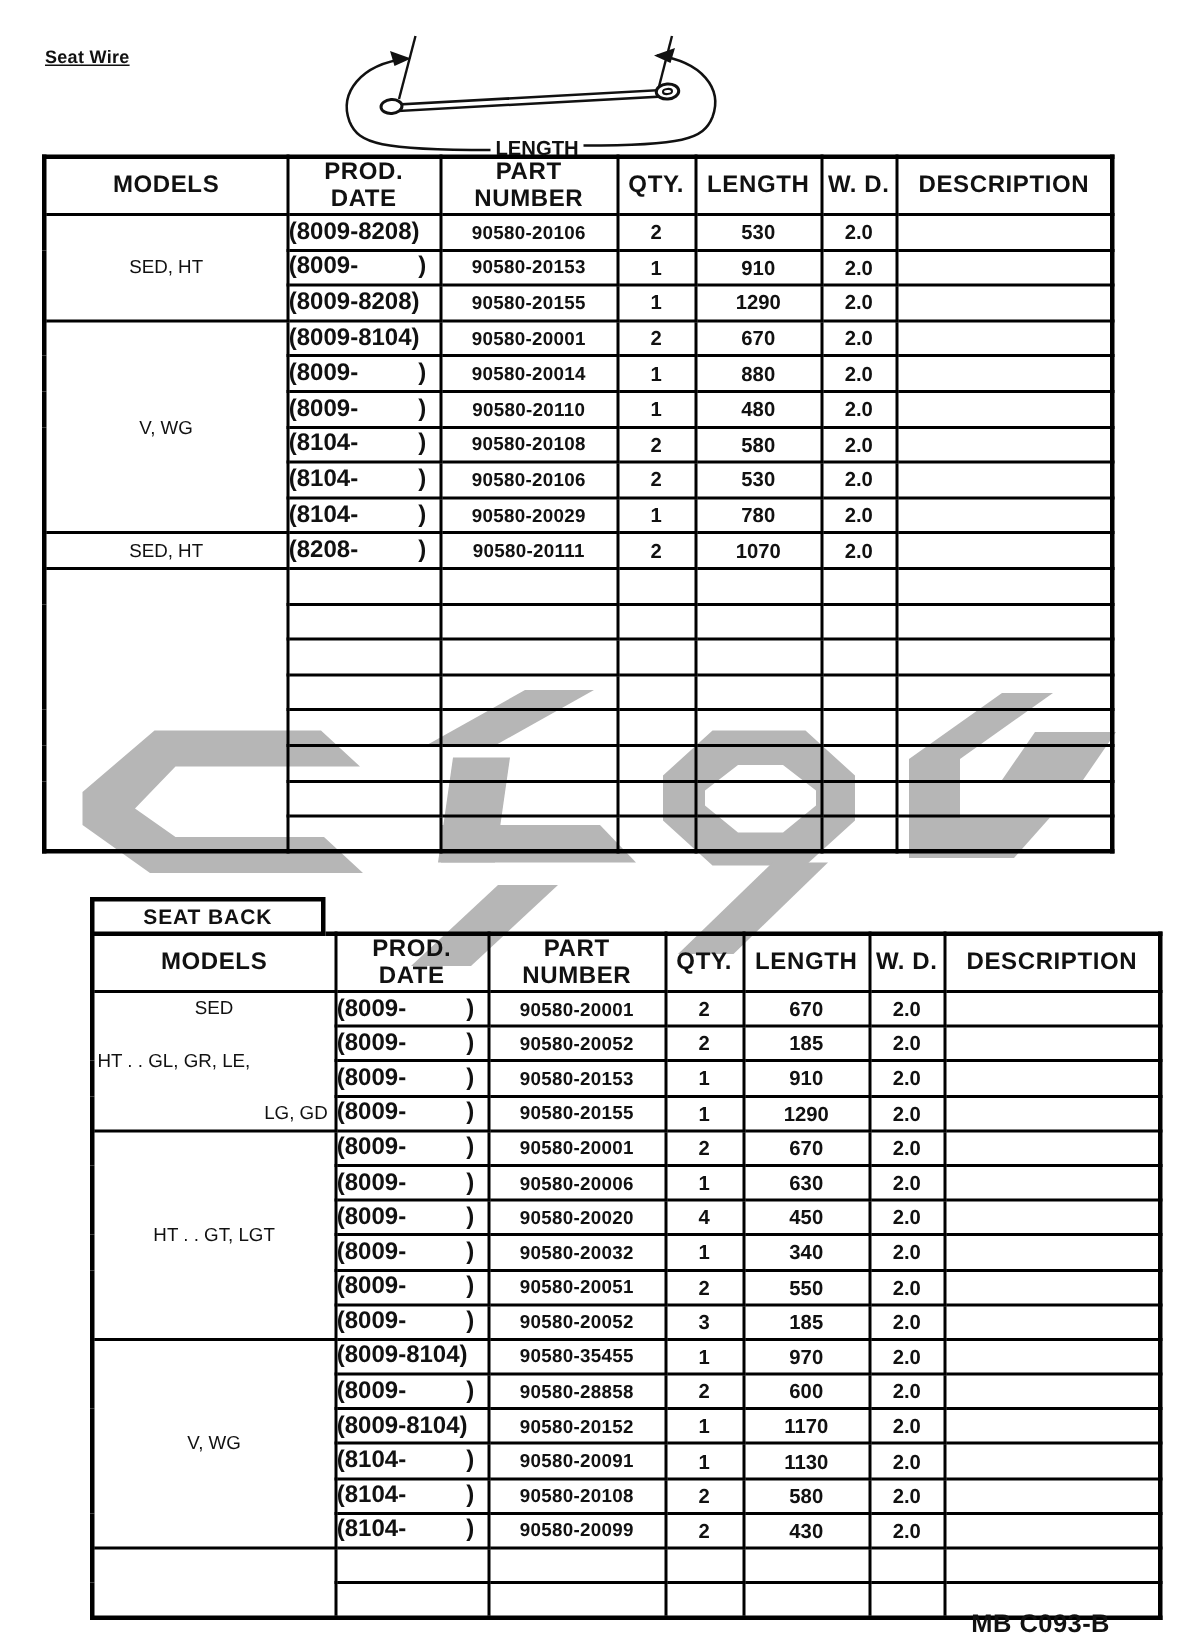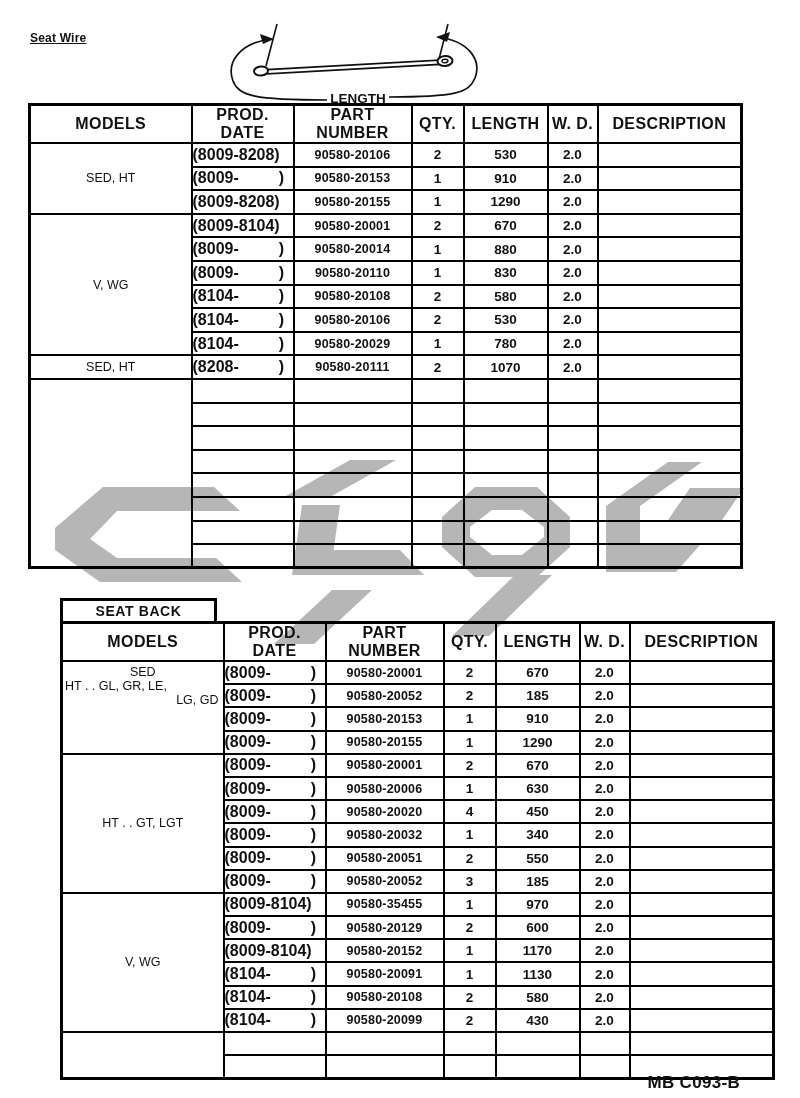--- a/index.html
+++ b/index.html
@@ -33,21 +33,21 @@
     border:2px solid #000; padding:0; overflow:hidden;
   }
   table.parts th {
     height:23px; font-size:16px; font-weight:bold; letter-spacing:0.4px;
     background:transparent;
   }
   #t1 tbody tr { height:23.6px; }
   #t2 tbody tr { height:23.2px; }
   td.model { text-align:center; font-size:12.5px; font-weight:normal; vertical-align:middle; }
   td.model .mwrap {
-    display:flex; flex-direction:column; 
+    display:flex; flex-direction:column; justify-content:space-between;
     height:84px; padding:3px 0;
   }
   td.model .ml-center { text-align:center; }
   td.model .ml-left   { text-align:left;  padding-left:2px; }
   td.model .ml-right  { text-align:right; padding-right:4px; }
   td.c-date {
     text-align:left; padding-left:2px; white-space:pre;
     font-size:16px; font-weight:bold;
   }
   td.c-part { text-align:center; font-size:12.5px; font-weight:bold; letter-spacing:0.2px;margin-top:44px; }
@@ -170,21 +170,21 @@
             <td class="c-part">90580-20014</td>
             <td class="c-qty">1</td>
             <td class="c-length">880</td>
             <td class="c-wd">2.0</td>
             <td class="c-desc"></td>
           </tr>
           <tr>
             <td class="c-date">(8009-         )</td>
             <td class="c-part">90580-20110</td>
             <td class="c-qty">1</td>
-            <td class="c-length">830</td>
+            <td class="c-length">480</td>
             <td class="c-wd">2.0</td>
             <td class="c-desc"></td>
           </tr>
           <tr>
             <td class="c-date">(8104-         )</td>
             <td class="c-part">90580-20108</td>
             <td class="c-qty">2</td>
             <td class="c-length">580</td>
             <td class="c-wd">2.0</td>
             <td class="c-desc"></td>
@@ -413,21 +413,21 @@
             </td>
             <td class="c-date">(8009-8104)</td>
             <td class="c-part">90580-35455</td>
             <td class="c-qty">1</td>
             <td class="c-length">970</td>
             <td class="c-wd">2.0</td>
             <td class="c-desc"></td>
           </tr>
           <tr>
             <td class="c-date">(8009-         )</td>
-            <td class="c-part">90580-20129</td>
+            <td class="c-part">90580-28858</td>
             <td class="c-qty">2</td>
             <td class="c-length">600</td>
             <td class="c-wd">2.0</td>
             <td class="c-desc"></td>
           </tr>
           <tr>
             <td class="c-date">(8009-8104)</td>
             <td class="c-part">90580-20152</td>
             <td class="c-qty">1</td>
             <td class="c-length">1170</td>

